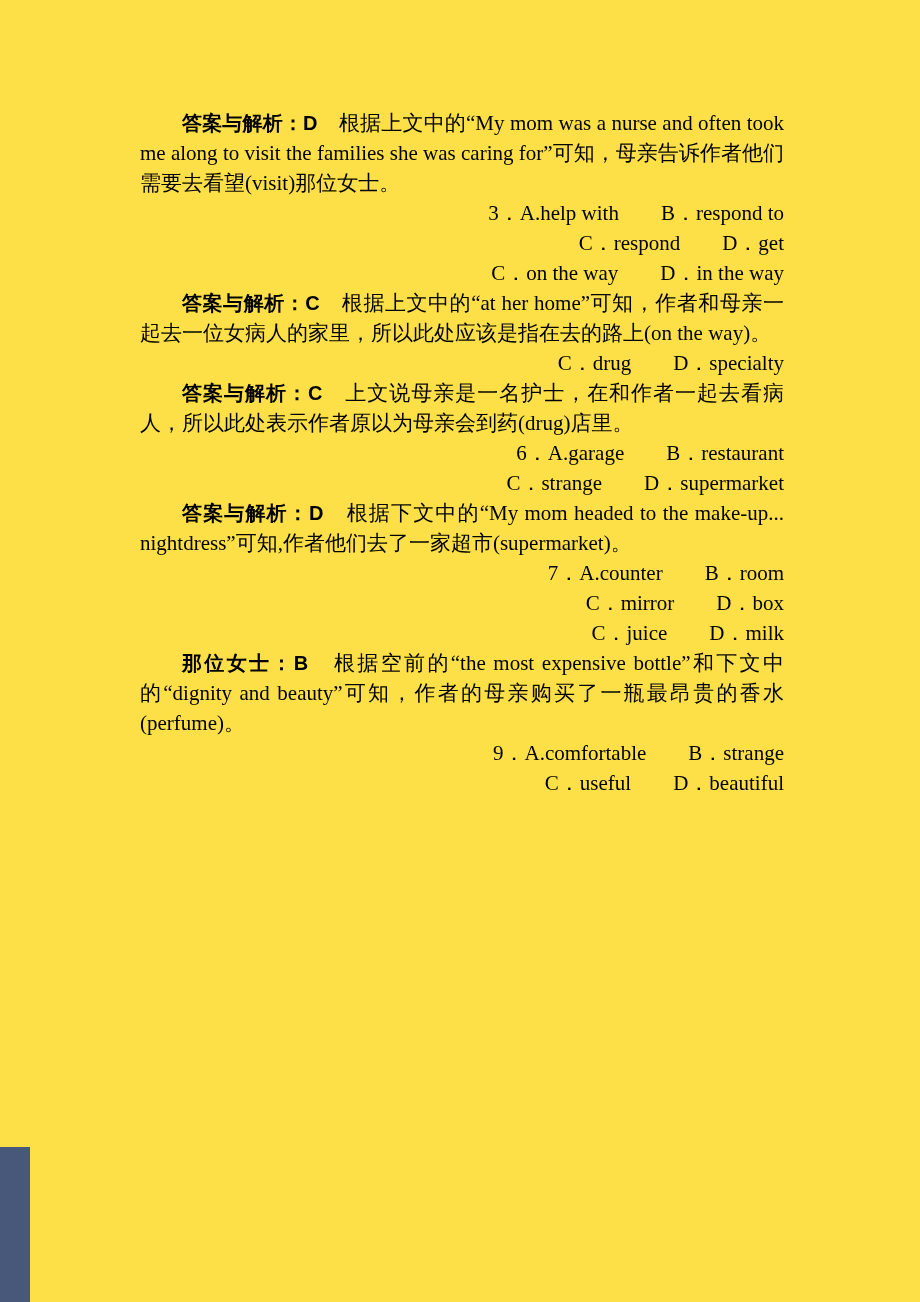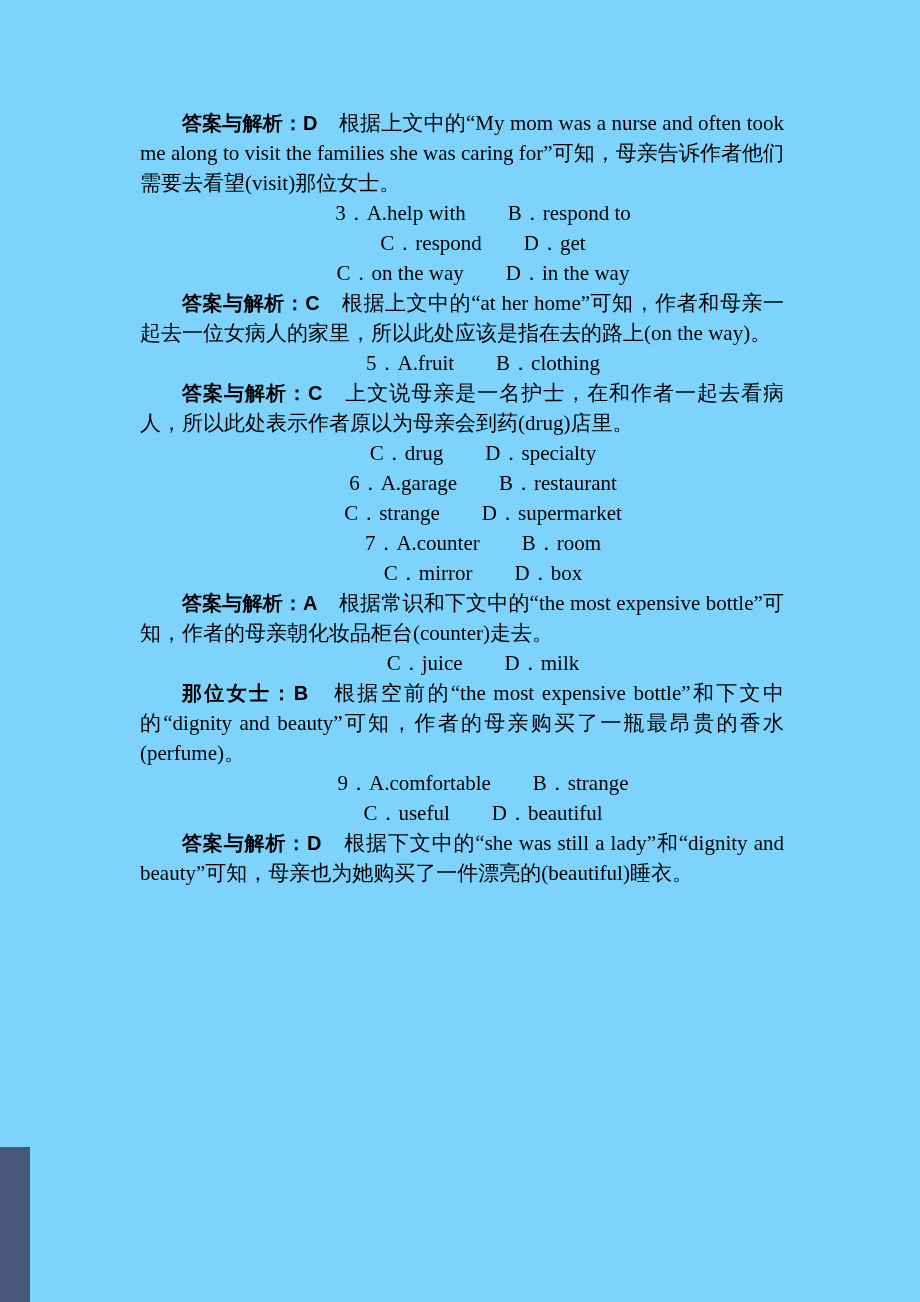--- a/index.html
+++ b/index.html
@@ -9,38 +9,38 @@
     height: 1302px;
     background: #ffffff;
     font-family: "Liberation Serif", "DejaVu Serif", serif;
     color: #000000;
     overflow: hidden;
   }
   .page {
     position: relative;
     width: 920px;
     height: 1302px;
-    background: #7dd3fc;
+    background: #fde047;
   }
   .content {
     position: absolute;
     top: 108px;
     left: 140px;
     width: 644px;
     font-size: 21px;
     line-height: 30px;
   }
   .para {
     margin: 0;
     text-indent: 2em;
     text-align: justify;
     word-break: break-word;
   }
   .para.opt {
-    text-align: center;
+    text-align: right;
   }
   .bold {
     font-weight: 700;
     font-family: "Liberation Sans", "DejaVu Sans", sans-serif;
     font-size: 20px;
   }
   .edge-bar {
     position: absolute;
     left: 0;
     bottom: 0;
@@ -56,34 +56,32 @@
   <div class="content">
 
     <p class="para ans"><span class="bold">答案与解析：D</span><span>　根据上文中的“My mom was a nurse and often took me along to visit the families she was caring for”可知，母亲告诉作者他们需要去看望(visit)那位女士。</span></p>
 
     <p class="para opt">3．A.help with　　B．respond to</p>
     <p class="para opt">C．respond　　D．get</p>
 
     <p class="para opt">C．on the way　　D．in the way</p>
     <p class="para ans"><span class="bold">答案与解析：C</span><span>　根据上文中的“at her home”可知，作者和母亲一起去一位女病人的家里，所以此处应该是指在去的路上(on the way)。</span></p>
 
-    <p class="para opt">5．A.fruit　　B．clothing</p>
+    <p class="para opt">C．drug　　D．specialty</p>
     <p class="para ans"><span class="bold">答案与解析：C</span><span>　上文说母亲是一名护士，在和作者一起去看病人，所以此处表示作者原以为母亲会到药(drug)店里。</span></p>
-    <p class="para opt">C．drug　　D．specialty</p>
 
     <p class="para opt">6．A.garage　　B．restaurant</p>
     <p class="para opt">C．strange　　D．supermarket</p>
+    <p class="para ans"><span class="bold">答案与解析：D</span><span>　根据下文中的“My mom headed to the make-up... nightdress”可知,作者他们去了一家超市(supermarket)。</span></p>
 
     <p class="para opt">7．A.counter　　B．room</p>
     <p class="para opt">C．mirror　　D．box</p>
-    <p class="para ans"><span class="bold">答案与解析：A</span><span>　根据常识和下文中的“the most expensive bottle”可知，作者的母亲朝化妆品柜台(counter)走去。</span></p>
 
     <p class="para opt">C．juice　　D．milk</p>
     <p class="para ans"><span class="bold">那位女士：B</span><span>　根据空前的“the most expensive bottle”和下文中的“dignity and beauty”可知，作者的母亲购买了一瓶最昂贵的香水(perfume)。</span></p>
 
     <p class="para opt">9．A.comfortable　　B．strange</p>
     <p class="para opt">C．useful　　D．beautiful</p>
-    <p class="para ans"><span class="bold">答案与解析：D</span><span>　根据下文中的“she was still a lady”和“dignity and beauty”可知，母亲也为她购买了一件漂亮的(beautiful)睡衣。</span></p>
 
   </div>
 
   <div class="edge-bar" style="background: rgb(72, 88, 122);"></div>
 </div>
 
 </body></html>

